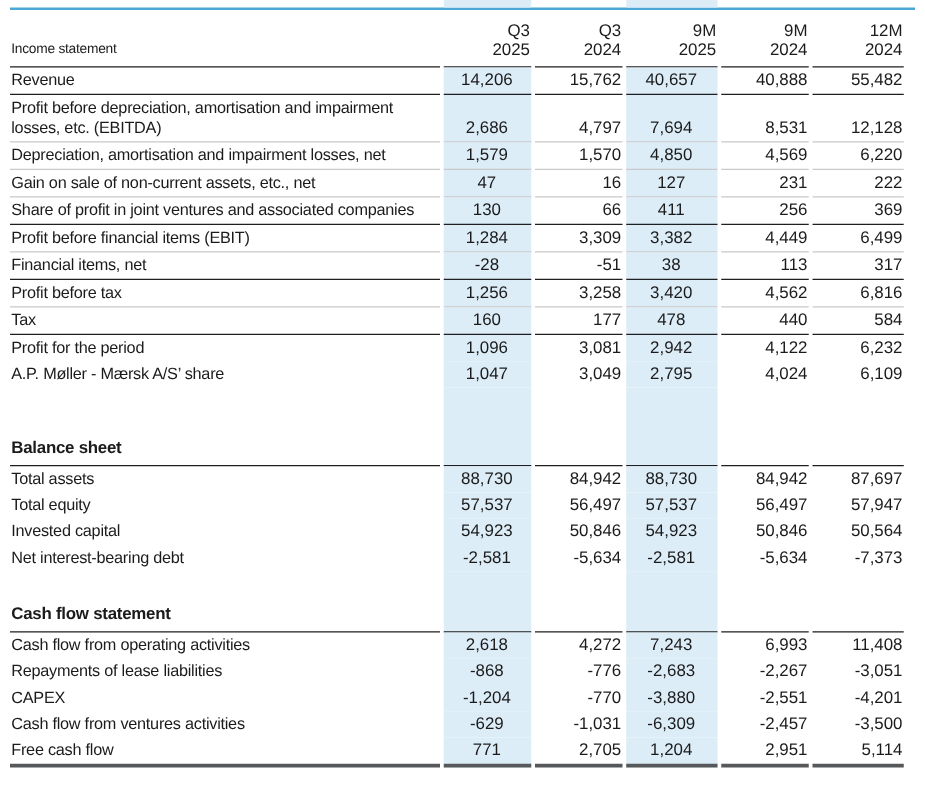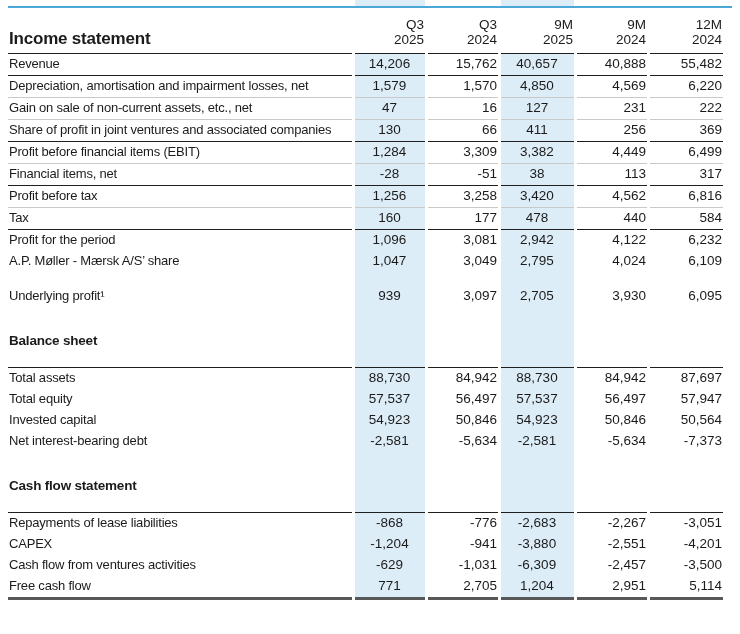--- a/index.html
+++ b/index.html
@@ -36,29 +36,29 @@
     vertical-align:bottom;padding:2px 1px 3px 0;
   }
   td.label{
     text-align:left;padding-left:1px;padding-right:4px;
     font-size:13px;letter-spacing:-0.2px;
   }
   td.hl{background:var(--column-highlight);text-align:center;}
 
   tr.header-row{height:46px;}
   tr.header-row td{padding-bottom:6px;}
-  tr.header-row td.label{font-weight:700;font-size:17px;}
+  tr.header-row td.label{font-weight:400;font-size:11px;}
   .colhead div{line-height:15px;}
 
   tr.rule-dark  > td{border-bottom:1.5px solid var(--dark-rule);}
   tr.rule-light > td{border-bottom:1px solid var(--light-rule);}
   tr.rule-thick > td{border-bottom:3px solid var(--thick-rule);}
 
   tbody tr.data-row{height:21px;margin-top:19px;}
-  tr.section-title-row td{padding-top:26px;padding-bottom:18px;}
+  tr.section-title-row td{padding-top:26px;padding-bottom:6px;}
   tr.section-title-row td.label{font-weight:700;font-size:13.5px;}
   tr.sec-2.data-row{height:20px;}
   tr.spacer td{padding:0;border:none;}
 </style>
 </head>
 <body>
 
 <div class="doc">
   <div class="top-strip">
     <div class="band band1"></div>
@@ -100,20 +100,28 @@
         </tr>
         <tr class="data-row rule-dark sec-0">
           <td class="label">Revenue</td>
           <td class="hl">14,206</td>
           <td>15,762</td>
           <td class="hl">40,657</td>
           <td>40,888</td>
           <td>55,482</td>
         </tr>
         <tr class="data-row rule-light sec-0">
+          <td class="label">Profit before depreciation, amortisation and impairment losses, etc. (EBITDA)</td>
+          <td class="hl">2,686</td>
+          <td>4,797</td>
+          <td class="hl">7,694</td>
+          <td>8,531</td>
+          <td>12,128</td>
+        </tr>
+        <tr class="data-row rule-light sec-0">
           <td class="label">Depreciation, amortisation and impairment losses, net</td>
           <td class="hl">1,579</td>
           <td>1,570</td>
           <td class="hl">4,850</td>
           <td>4,569</td>
           <td>6,220</td>
         </tr>
         <tr class="data-row rule-light sec-0">
           <td class="label">Gain on sale of non-current assets, etc., net</td>
           <td class="hl">47</td>
@@ -179,28 +187,20 @@
           <td>6,109</td>
         </tr>
         <tr class="spacer">
           <td class="label" style="height: 14px;"></td>
           <td class="hl"></td>
           <td></td>
           <td class="hl"></td>
           <td></td>
           <td></td>
         </tr>
-        <tr class="data-row rule-none sec-0">
-          <td class="label">Underlying profit¹</td>
-          <td class="hl">939</td>
-          <td>3,097</td>
-          <td class="hl">2,705</td>
-          <td>3,930</td>
-          <td>6,095</td>
-        </tr>
         <tr class="section-title-row rule-dark sec-1">
           <td class="label">Balance sheet</td>
           <td class="hl"></td>
           <td></td>
           <td class="hl"></td>
           <td></td>
           <td></td>
         </tr>
         <tr class="data-row rule-none sec-1">
           <td class="label">Total assets</td>
@@ -236,31 +236,39 @@
         </tr>
         <tr class="section-title-row rule-dark sec-2">
           <td class="label">Cash flow statement</td>
           <td class="hl"></td>
           <td></td>
           <td class="hl"></td>
           <td></td>
           <td></td>
         </tr>
         <tr class="data-row rule-none sec-2">
+          <td class="label">Cash flow from operating activities</td>
+          <td class="hl">2,618</td>
+          <td>4,272</td>
+          <td class="hl">7,243</td>
+          <td>6,993</td>
+          <td>11,408</td>
+        </tr>
+        <tr class="data-row rule-none sec-2">
           <td class="label">Repayments of lease liabilities</td>
           <td class="hl">-868</td>
           <td>-776</td>
           <td class="hl">-2,683</td>
           <td>-2,267</td>
           <td>-3,051</td>
         </tr>
         <tr class="data-row rule-none sec-2">
           <td class="label">CAPEX</td>
           <td class="hl">-1,204</td>
-          <td>-941</td>
+          <td>-770</td>
           <td class="hl">-3,880</td>
           <td>-2,551</td>
           <td>-4,201</td>
         </tr>
         <tr class="data-row rule-none sec-2">
           <td class="label">Cash flow from ventures activities</td>
           <td class="hl">-629</td>
           <td>-1,031</td>
           <td class="hl">-6,309</td>
           <td>-2,457</td>

